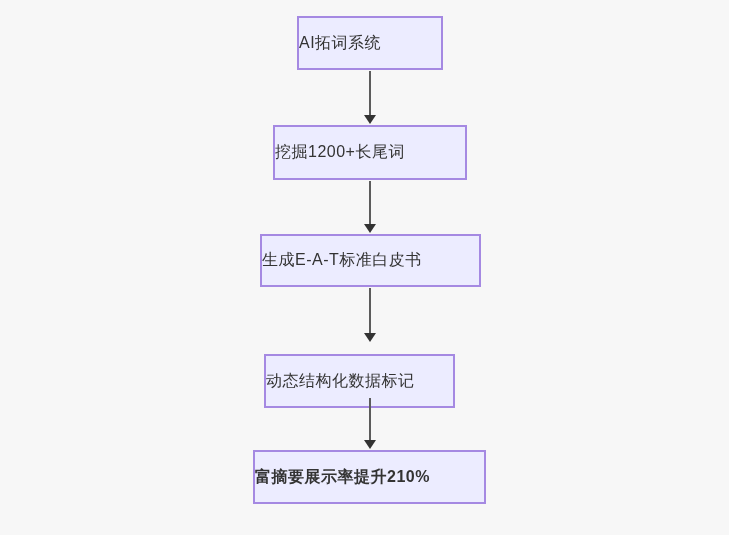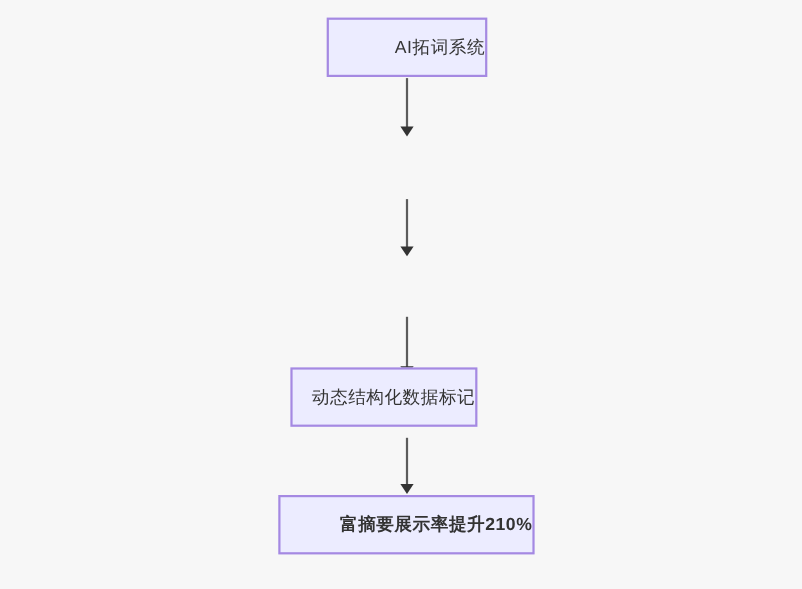--- a/index.html
+++ b/index.html
@@ -16,32 +16,32 @@
     background:var(--bg);
     font-family:"Liberation Sans","DejaVu Sans",sans-serif;
   }
   .canvas{
     position:relative;
     width:729px;height:535px;
     background:var(--bg);
   }
   .node{
     position:absolute;
-    display:flex;align-items:center;justify-content:flex-end;
+    display:flex;align-items:center;justify-content:flex-start;
     background:var(--node-fill);
     border:2px solid var(--node-border);
     color:var(--text);
     font-size:16px;
     letter-spacing:.5px;
     white-space:nowrap;
   }
   .node-1{left:297px;top:16px;width:146px;height:54px;}
   .node-2{left:273px;top:125px;width:194px;height:55px;}
   .node-3{left:260px;top:234px;width:221px;height:53px;}
-  .node-4{left:264px;top:334px;width:170px;height:54px;}
+  .node-4{left:264px;top:354px;width:191px;height:54px;}
   .node-5{left:253px;top:450px;width:233px;height:54px;font-weight:bold;}
   .edge{
     position:absolute;
     width:14px;
     transform:translateX(-7px);
     left:370px;
   }
   .edge .shaft{
     position:absolute;
     left:50%;margin-left:-1px;
@@ -70,26 +70,32 @@
 
   <div class="node node-1">
     <span>AI拓词系统</span>
   </div>
 
   <div class="edge edge-1">
     <span class="shaft"></span>
     <span class="head"></span>
   </div>
 
+  <div class="node node-2">
+    <span>挖掘1200+长尾词</span>
+  </div>
 
   <div class="edge edge-2">
     <span class="shaft"></span>
     <span class="head"></span>
   </div>
 
+  <div class="node node-3">
+    <span>生成E-A-T标准白皮书</span>
+  </div>
 
   <div class="edge edge-3">
     <span class="shaft"></span>
     <span class="head"></span>
   </div>
 
   <div class="node node-4">
     <span>动态结构化数据标记</span>
   </div>
 

